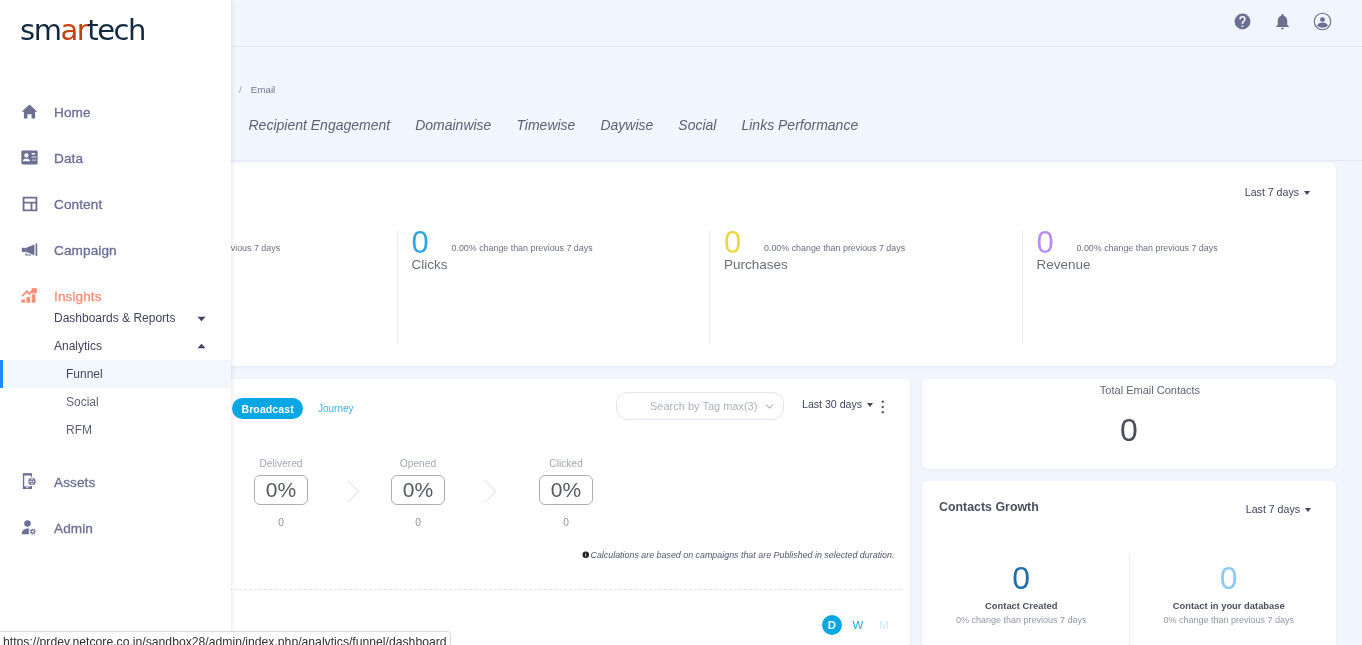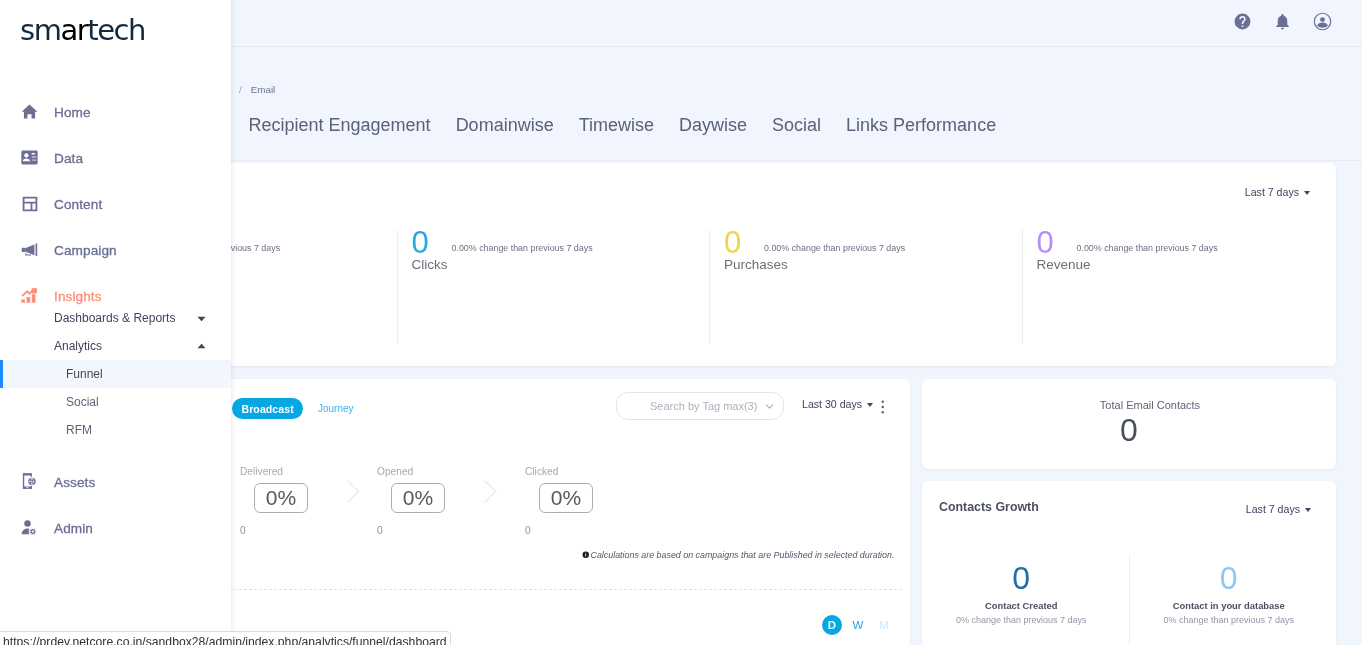--- a/index.html
+++ b/index.html
@@ -31,21 +31,21 @@
   .leaf{height:28px;display:flex;align-items:center;padding-left:66px;color:#5d6277;
         font-size:12px;cursor:pointer;}
   .leaf.sel{background:#f2f6fd;border-left:3px solid #1a8cff;padding-left:63px;color:#434862;}
 
   
   .main{position:absolute;left:0;top:0;width:1362px;height:645px;}
   .breadcrumb{position:absolute;left:239px;top:84px;font-size:9.8px;color:#6f7490;}
   .breadcrumb .sep{color:#9aa0b8;margin-right:9px;}
   .tabbar{position:absolute;left:0;top:108px;width:1362px;height:34px;}
   .tabs{position:absolute;left:236px;top:0;display:flex;align-items:center;height:34px;gap:0;}
-  .tab{font-size:18px;color:#5c6178;padding:0 12.5px;cursor:pointer;white-space:nowrap;}
+  .tab{font-size:14px;color:#5c6178;padding:0 12.5px;cursor:pointer;white-space:nowrap;font-style:italic;}
   .tabbar-underline{position:absolute;left:0;top:160px;width:1362px;height:1px;background:#e6eaf4;}
 
   
   .card{position:absolute;background:#fff;border-radius:6px;box-shadow:0 1px 3px rgba(40,50,90,.07);}
   #stats-card{left:86px;top:163px;width:1250px;height:203px;}
   .range-sel{position:absolute;font-size:10.6px;color:#3f4360;cursor:pointer;white-space:nowrap;}
   .range-sel .tri{display:inline-block;margin-left:5px;border-left:3.5px solid transparent;
                   border-right:3.5px solid transparent;border-top:4.5px solid #3f4360;vertical-align:1.5px;}
   .stat-grid{position:absolute;left:-2px;top:56px;width:1250px;height:147px;display:flex;}
   .stat-cell{flex:1;padding-left:15px;position:relative;}
@@ -58,38 +58,38 @@
   #funnel-card{left:86px;top:379px;width:824px;height:280px;}
   .pill{position:absolute;left:146px;top:19px;height:21px;border-radius:10.5px;background:#06a7e2;
         color:#fff;font-size:10.5px;font-weight:700;display:flex;align-items:center;padding:0 9.5px;
         letter-spacing:.1px;text-align:center;}
   .journey{position:absolute;left:232px;top:24px;font-size:10px;color:#3cb4ec;cursor:pointer;}
   .tag-search{position:absolute;left:530px;top:13px;width:168px;height:28px;border:1px solid #e1e4ec;
               border-radius:12px;display:flex;align-items:center;justify-content:flex-start;gap:6px;
               font-size:11px;color:#adb2bc;padding-left:33px;}
   .kebab{position:absolute;left:795px;top:20px;width:3.5px;height:16px;color:#5c6178;}
   .steps{position:absolute;left:0px;top:78px;width:824px;height:60px;}
-  .step{position:absolute;width:82px;top:8px;}
+  .step{position:absolute;width:82px;text-align:center;top:0;}
   .step-label{font-size:10.2px;color:#a5a9b5;line-height:13px;}
   .step-box{margin:5px auto 0;width:54px;height:30px;border:1px solid #a9aeb9;border-radius:6px;
             display:flex;align-items:center;justify-content:center;font-size:21px;color:#555a5f;
             font-family:"Liberation Sans",sans-serif;font-weight:400;line-height:30px;}
   .step-count{font-size:10.2px;color:#8e93a2;margin-top:12px;}
   .chev{position:absolute;top:19px;height:30px;color:#e8eaef;display:flex;align-items:center;justify-content:center;}
   .note{position:absolute;left:496px;top:171px;font-size:8.9px;color:#51566a;font-style:italic;white-space:nowrap;}
   .note .ibadge{display:inline-block;width:7.5px;height:7.5px;margin-right:1px;vertical-align:-0.5px;}
   .dashline{position:absolute;left:8px;top:210px;width:808px;border-top:1px dashed #dde1e9;}
   .gran{position:absolute;left:736px;top:236px;display:flex;align-items:center;gap:6px;}
   .gran span{font-size:11.5px;color:#1fa6e0;width:20px;height:20px;border-radius:50%;
              display:flex;align-items:center;justify-content:center;cursor:pointer;font-weight:400;}
   .gran span.on{background:#06a7e2;color:#eaf7fd;font-weight:700;}
   .gran span.dim{color:#cfeafa;}
 
   #contacts-card{left:922px;top:379px;width:414px;height:90px;}
-  .tc-title{position:absolute;left:0;top:20px;width:414px;text-align:center;font-size:11px;color:#5f6475;padding-left:42px;}
+  .tc-title{position:absolute;left:0;top:5px;width:414px;text-align:center;font-size:11px;color:#5f6475;padding-left:42px;}
   .tc-val{position:absolute;left:0;top:35px;width:414px;text-align:center;font-size:32px;
           color:#4a4f5c;font-weight:400;font-family:"Liberation Sans",sans-serif;line-height:32px;}
 
   #growth-card{left:922px;top:481px;width:414px;height:186px;}
   .cg-title{position:absolute;left:17px;top:19px;font-size:12.4px;color:#4b5061;font-weight:700;}
   .cg-grid{position:absolute;left:0px;top:73px;width:414px;display:flex;height:120px;}
   .cg-cell{flex:1;text-align:center;position:relative;padding-right:8px;}
   .cg-cell + .cg-cell{border-left:1px solid #eceff5;}
   .cg-val{font-size:32px;font-weight:300;line-height:28px;font-family:"Liberation Sans",sans-serif;padding-top:10px;}
   .cg-label{font-size:9.4px;color:#4b5061;font-weight:700;margin-top:8px;}
@@ -243,21 +243,21 @@
     </svg>
     <svg class="ticon" viewBox="0 0 24 24">
       <circle cx="12" cy="12" r="10.4" fill="none" stroke="currentColor" stroke-width="1.5"></circle>
         <circle cx="12" cy="9.6" r="3.1" fill="currentColor"></circle>
         <path fill="currentColor" d="M12 13.4c3.1 0 5.9 1.6 6.9 3.9a10.3 10.3 0 0 1-13.8 0c1-2.3 3.8-3.9 6.9-3.9z"></path>
     </svg>
   </div>
 </div>
 
 <div class="sidebar">
-  <div class="logo" style="color: rgb(18, 41, 63);"><span>sm</span><span id="logo-accent" style="color: #000000;">ar</span><span>tech</span></div>
+  <div class="logo" style="color: rgb(18, 41, 63);"><span>sm</span><span id="logo-accent" style="color: #c2410c;">ar</span><span>tech</span></div>
   <div class="nav" id="nav">
       <div class="nav-item">
         <span class="ni-ico">
           <svg viewBox="0 0 24 24" width="17" height="17">
             <path fill="currentColor" d="M12 2.2 0.9 12.4h3.2v9.4h5.0v-5.9h5.8v5.9h5.0v-9.4h3.2z"></path>
           </svg>
         </span>
         <span>Home</span>
       </div>
       <div class="nav-item">

